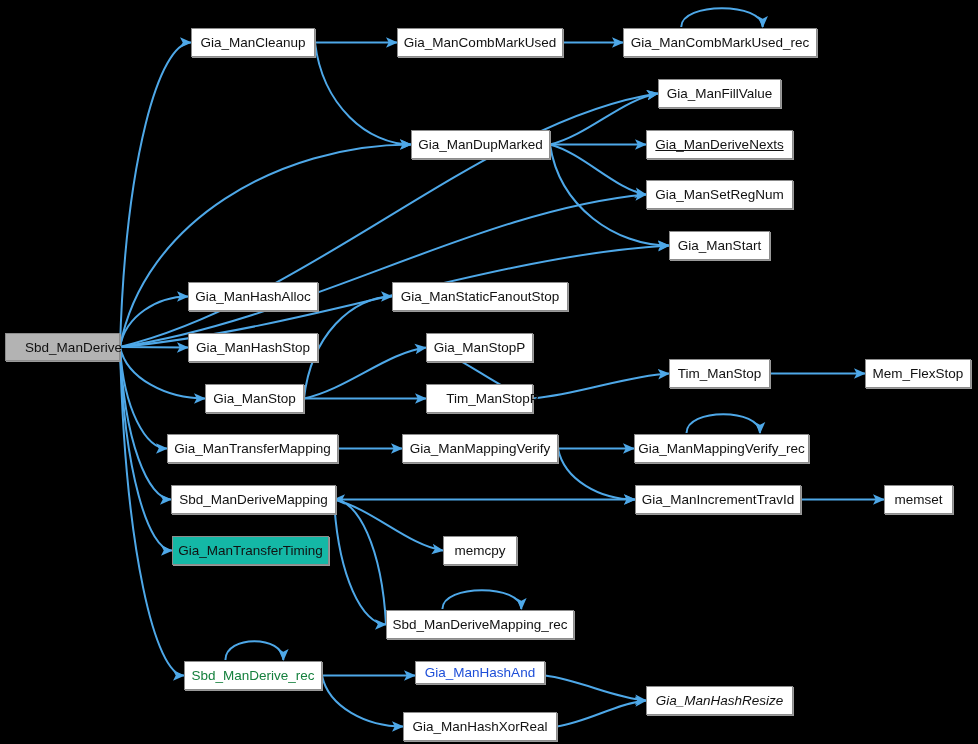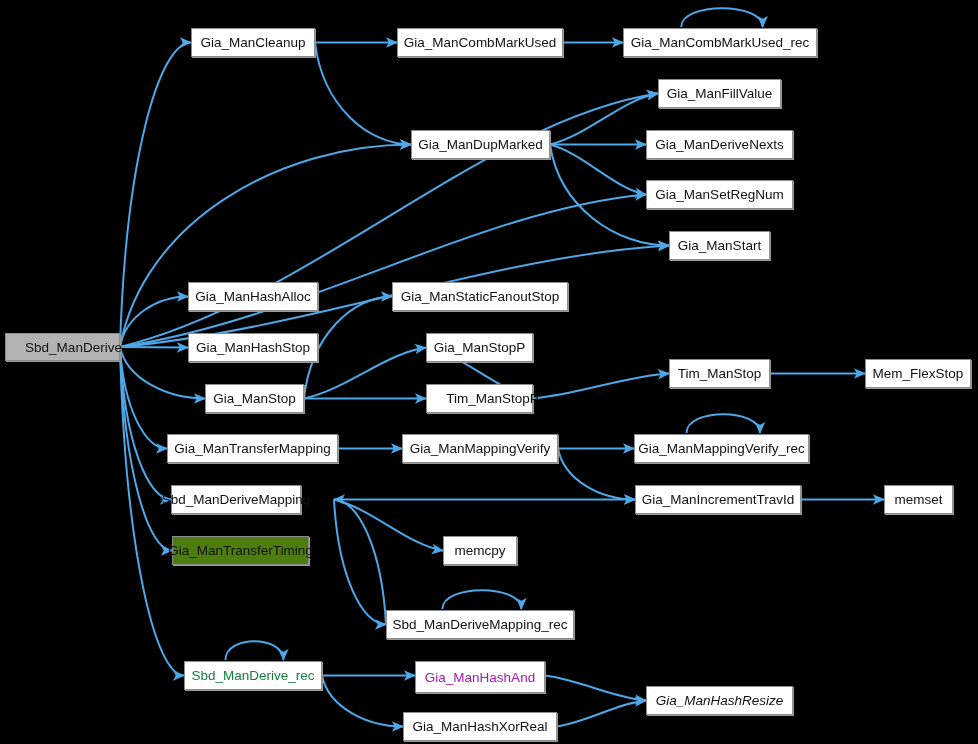--- a/index.html
+++ b/index.html
@@ -84,21 +84,21 @@
     </div>
     <div class="node" style="left: 623px; top: 28px; width: 194px; height: 29px; background: rgb(255, 255, 255); border-color: rgb(140, 140, 140); color: rgb(17, 17, 17);">
       <span>Gia_ManCombMarkUsed_rec</span>
     </div>
     <div class="node" style="left: 658px; top: 79px; width: 123px; height: 29px; background: rgb(255, 255, 255); border-color: rgb(140, 140, 140); color: rgb(17, 17, 17);">
       <span>Gia_ManFillValue</span>
     </div>
     <div class="node" style="left: 411px; top: 130px; width: 139px; height: 29px; background: rgb(255, 255, 255); border-color: rgb(140, 140, 140); color: rgb(17, 17, 17);">
       <span>Gia_ManDupMarked</span>
     </div>
-    <div class="node" style="left: 646px; top: 130px; width: 147px; height: 29px; background: rgb(255, 255, 255); border-color: rgb(140, 140, 140); color: rgb(17, 17, 17);">
+    <div class="node" style="left: 646px; top: 130px; width: 147px; height: 29px; background: rgb(255, 255, 255); border-color: rgb(140, 140, 140); color: rgb(17, 17, 17); text-decoration: underline;">
       <span>Gia_ManDeriveNexts</span>
     </div>
     <div class="node" style="left: 646px; top: 180px; width: 147px; height: 29px; background: rgb(255, 255, 255); border-color: rgb(140, 140, 140); color: rgb(17, 17, 17);">
       <span>Gia_ManSetRegNum</span>
     </div>
     <div class="node" style="left: 669px; top: 231px; width: 101px; height: 29px; background: rgb(255, 255, 255); border-color: rgb(140, 140, 140); color: rgb(17, 17, 17);">
       <span>Gia_ManStart</span>
     </div>
     <div class="node" style="left: 188px; top: 282px; width: 130px; height: 29px; background: rgb(255, 255, 255); border-color: rgb(140, 140, 140); color: rgb(17, 17, 17);">
       <span>Gia_ManHashAlloc</span>
@@ -126,42 +126,42 @@
     </div>
     <div class="node" style="left: 167px; top: 434px; width: 171px; height: 29px; background: rgb(255, 255, 255); border-color: rgb(140, 140, 140); color: rgb(17, 17, 17);">
       <span>Gia_ManTransferMapping</span>
     </div>
     <div class="node" style="left: 402px; top: 434px; width: 156px; height: 29px; background: rgb(255, 255, 255); border-color: rgb(140, 140, 140); color: rgb(17, 17, 17);">
       <span>Gia_ManMappingVerify</span>
     </div>
     <div class="node" style="left: 634px; top: 434px; width: 175px; height: 29px; background: rgb(255, 255, 255); border-color: rgb(140, 140, 140); color: rgb(17, 17, 17);">
       <span>Gia_ManMappingVerify_rec</span>
     </div>
-    <div class="node" style="left: 171px; top: 485px; width: 130px; height: 29px; background: rgb(255, 255, 255); border-color: rgb(140, 140, 140); color: rgb(17, 17, 17);">
+    <div class="node" style="left: 171px; top: 485px; width: 165px; height: 29px; background: rgb(255, 255, 255); border-color: rgb(140, 140, 140); color: rgb(17, 17, 17);">
       <span>Sbd_ManDeriveMapping</span>
     </div>
     <div class="node" style="left: 635px; top: 485px; width: 166px; height: 29px; background: rgb(255, 255, 255); border-color: rgb(140, 140, 140); color: rgb(17, 17, 17);">
       <span>Gia_ManIncrementTravId</span>
     </div>
     <div class="node" style="left: 884px; top: 485px; width: 69px; height: 29px; background: rgb(255, 255, 255); border-color: rgb(140, 140, 140); color: rgb(17, 17, 17);">
       <span>memset</span>
     </div>
-    <div class="node" style="left: 172px; top: 536px; width: 137px; height: 29px; background: #4d7c0f; border-color: rgb(140, 140, 140); color: rgb(17, 17, 17);">
+    <div class="node" style="left: 172px; top: 536px; width: 157px; height: 29px; background: #14b8a6; border-color: rgb(140, 140, 140); color: rgb(17, 17, 17);">
       <span>Gia_ManTransferTiming</span>
     </div>
     <div class="node" style="left: 443px; top: 536px; width: 74px; height: 29px; background: rgb(255, 255, 255); border-color: rgb(140, 140, 140); color: rgb(17, 17, 17);">
       <span>memcpy</span>
     </div>
     <div class="node" style="left: 386px; top: 610px; width: 188px; height: 29px; background: rgb(255, 255, 255); border-color: rgb(140, 140, 140); color: rgb(17, 17, 17);">
       <span>Sbd_ManDeriveMapping_rec</span>
     </div>
     <div class="node" style="left: 184px; top: 661px; width: 138px; height: 29px; background: rgb(255, 255, 255); border-color: rgb(140, 140, 140); color: #15803d;">
       <span>Sbd_ManDerive_rec</span>
     </div>
-    <div class="node" style="left: 415px; top: 661px; width: 130px; height: 32px; background: rgb(255, 255, 255); border-color: rgb(140, 140, 140); color: #a21caf;">
+    <div class="node" style="left: 415px; top: 661px; width: 130px; height: 23px; background: rgb(255, 255, 255); border-color: rgb(140, 140, 140); color: #1d4ed8;">
       <span>Gia_ManHashAnd</span>
     </div>
     <div class="node" style="left: 646px; top: 686px; width: 147px; height: 29px; background: rgb(255, 255, 255); border-color: rgb(140, 140, 140); color: rgb(17, 17, 17); font-style: italic;">
       <span>Gia_ManHashResize</span>
     </div>
     <div class="node" style="left: 403px; top: 712px; width: 154px; height: 29px; background: rgb(255, 255, 255); border-color: rgb(140, 140, 140); color: rgb(17, 17, 17);">
       <span>Gia_ManHashXorReal</span>
     </div>
   </div>
 

